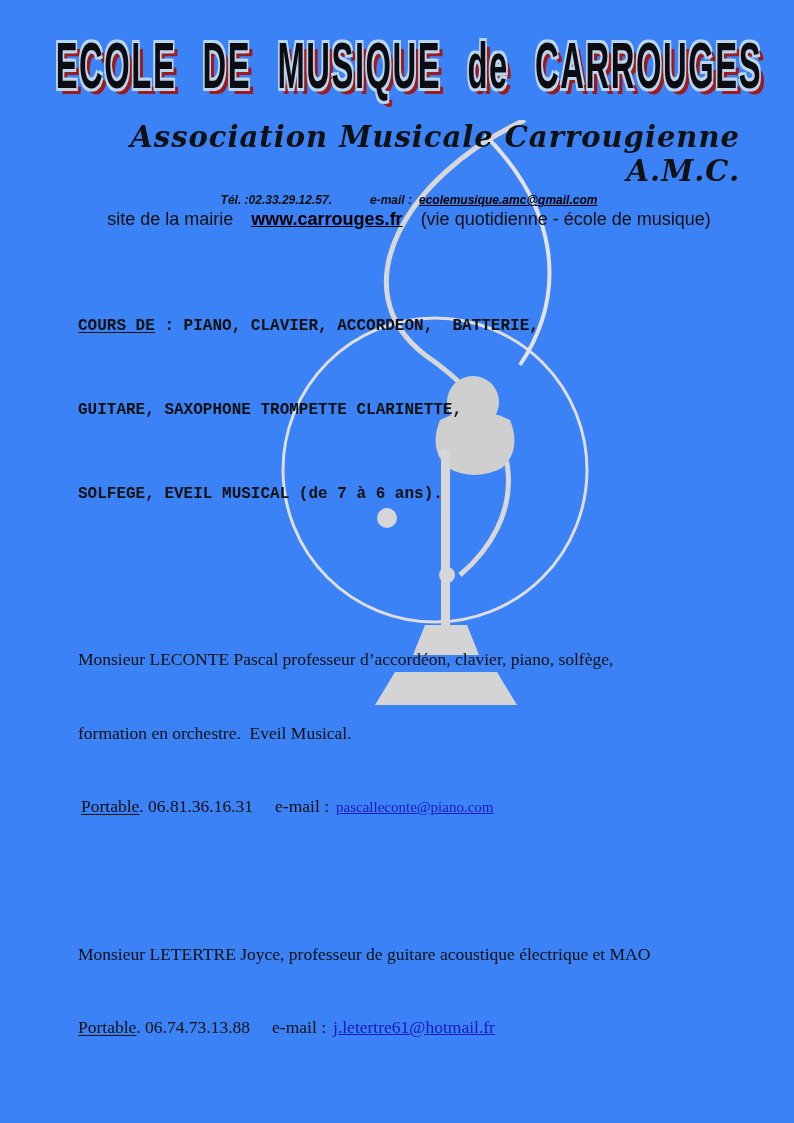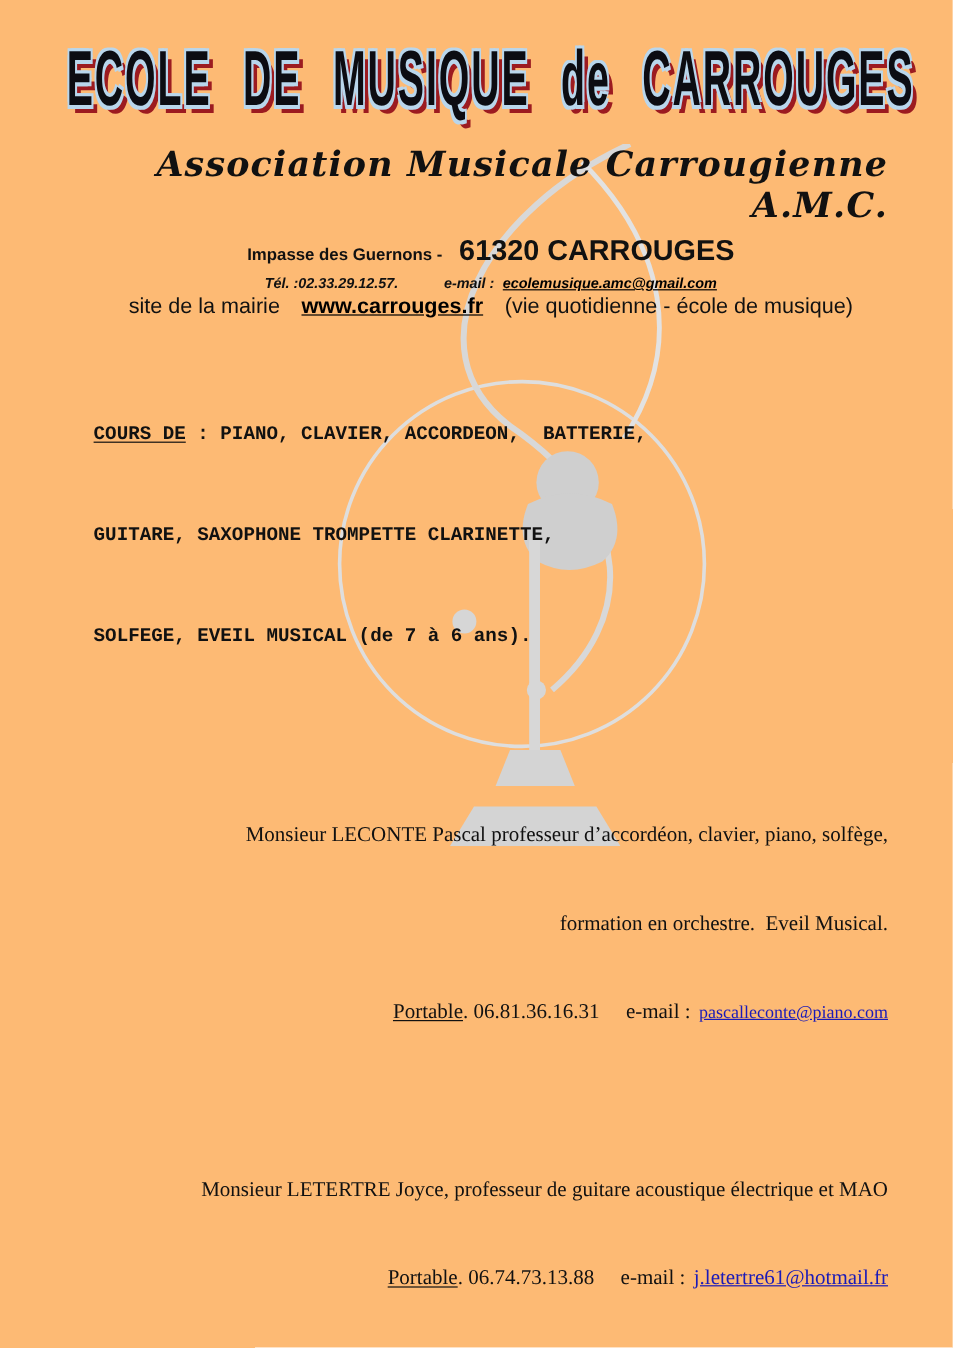--- a/index.html
+++ b/index.html
@@ -1,21 +1,21 @@
 <!DOCTYPE html>
 <html><head>
 <meta charset="utf-8">
 <style>
   * { margin:0; padding:0; box-sizing:border-box; }
   html,body { background:#ffffff; }
   .page {
     position:relative;
     width:794px; height:1123px;
     margin:0 auto;
-    background:#fdba74;
+    background:#3b82f6;
     overflow:hidden;
     font-family:"Liberation Serif", serif;
     color:#111;
   }
   .watermark { position:absolute; left:235px; top:120px; z-index:0; }
   .content { position:relative; z-index:1; padding:0 54px 0 78px; }
 
   
   .title-wrap { margin-top:22px; height:88px; display:flex; align-items:center; justify-content:center; }
   .title-text {
@@ -46,21 +46,21 @@
   .tel-line .email-label { margin-left:38px; margin-right:7px; }
   .site-line { margin-top:2px; text-align:center; font-family:"Liberation Sans",sans-serif; font-size:18px; white-space:pre-wrap; }
   .site-line .site-url { font-weight:bold; margin:0 18px; }
   .link-black { color:#000; text-decoration:underline; }
 
   
   .courses { margin-top:26px; font-family:Liberation Mono, monospace; font-weight:bold; font-size:16px; line-height:28px; white-space:pre-wrap; }
   .u { text-decoration:underline; text-underline-offset:2px; }
 
   
-  .prof { margin-top:24px; font-size:17.5px; line-height:24.5px; white-space:pre-wrap;text-align:right; }
+  .prof { margin-top:24px; font-size:17.5px; line-height:24.5px; white-space:pre-wrap; }
   .prof-first { margin-top:34px; }
   .email-label { margin-left:22px; margin-right:7px; }
   .email-link { color:#1a1ab8; text-decoration:underline; }
   .email-sm { font-size:15px; }
   .indent-sm { padding-left:3px; }
 </style>
 </head>
 <body>
 
 <div class="page">
@@ -79,21 +79,20 @@
   </svg>
 
   <div class="content">
 
     <div class="title-wrap">
       <span class="title-text">ECOLE DE MUSIQUE de CARROUGES</span>
     </div>
 
     <div class="subtitle">Association Musicale Carrougienne A.M.C.</div>
 
-    <div class="address-line"><span class="address-street">Impasse des Guernons -</span><span class="address-city">61320 CARROUGES</span></div>
 
     <div class="tel-line"><span>Tél. :02.33.29.12.57.</span><span class="email-label">e-mail :</span><a href="#" class="link-black">ecolemusique.amc@gmail.com</a></div>
 
     <div class="site-line"><span>site de la mairie</span><a href="#" class="site-url link-black">www.carrouges.fr</a><span>(vie quotidienne - école de musique)</span></div>
 
     <div class="courses">
       <div><span class="u">COURS DE</span><span> : PIANO, CLAVIER, ACCORDEON,  BATTERIE,</span></div>
       <div>GUITARE, SAXOPHONE TROMPETTE CLARINETTE,</div>
       <div>SOLFEGE, EVEIL MUSICAL (de 7 à 6 ans).</div>
     </div>

